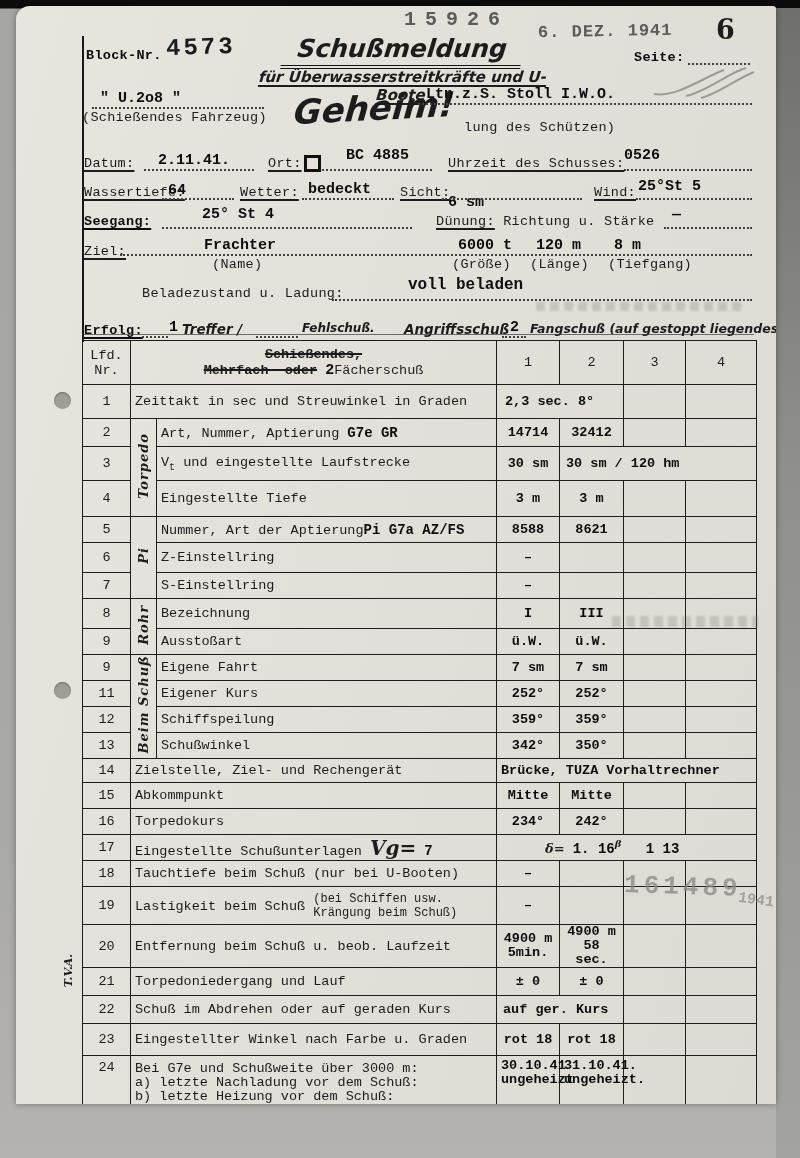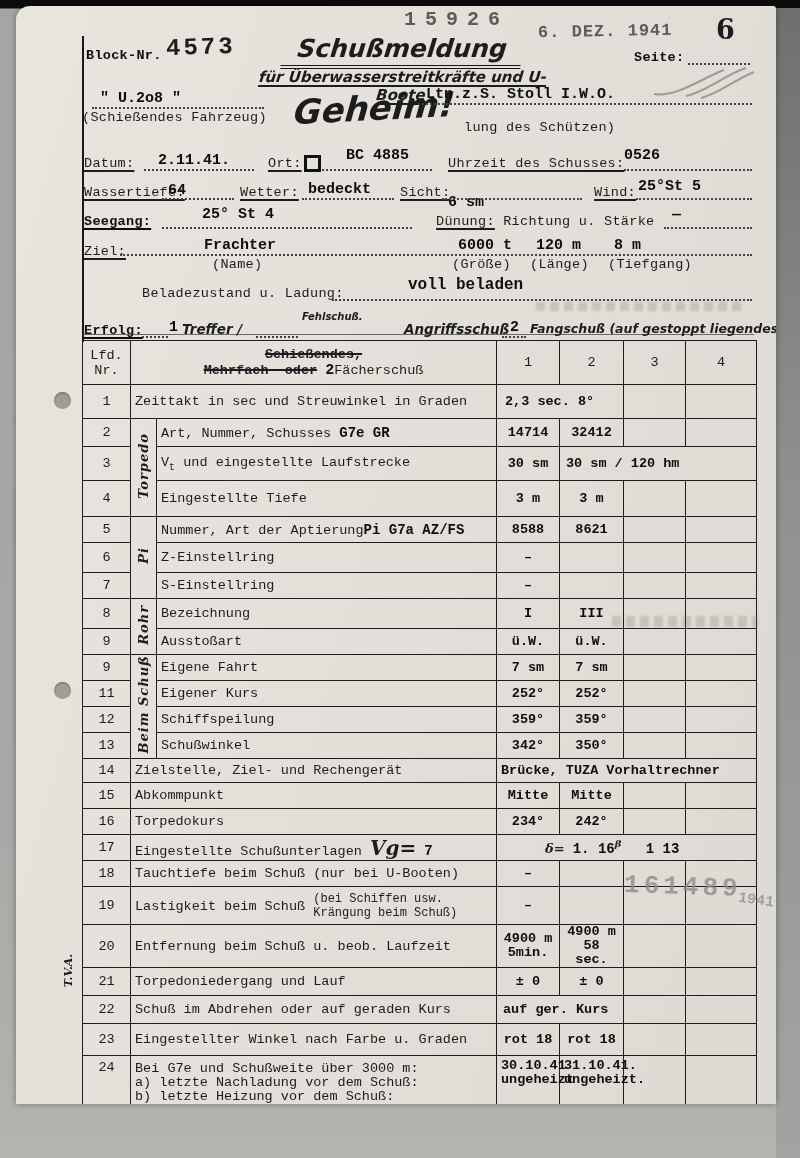--- a/index.html
+++ b/index.html
@@ -121,21 +121,21 @@
 
     <div class="abs lbl" style="left:126px;top:280px;">Beladezustand u. Ladung:</div>
     <div class="abs typed" style="left:392px;top:270px;font-size:16px;">voll beladen</div>
     <div class="abs dots" style="left:316px;top:292px;width:420px;"></div>
 
     <div class="abs lbl ul typed" style="left:68px;top:317px;">Erfolg:</div>
     <div class="abs dots" style="left:126px;top:329px;width:26px;"></div>
     <div class="abs typed t15" style="left:153px;top:313px;">1</div>
     <div class="abs ital" style="left:166px;top:315px;font-size:13.5px;">Treffer /</div>
     <div class="abs dots" style="left:240px;top:329px;width:42px;"></div>
-    <div class="abs ital" style="left:286px;top:305px;font-size:10px;">Fehlschuß.</div>
+    <div class="abs ital" style="left:286px;top:315px;font-size:12px;">Fehlschuß.</div>
     <div class="abs ital" style="left:388px;top:315px;font-size:13.5px;">Angriffsschuß</div>
     <div class="abs typed t15" style="left:494px;top:313px;">2</div>
     <div class="abs dots" style="left:486px;top:329px;width:24px;"></div>
     <div class="abs ital" style="left:514px;top:315px;font-size:12.5px;white-space:nowrap;">Fangschuß (auf gestoppt liegendes Ziel)</div>
 
     <div class="abs" style="left:66px;top:328px;width:672px;border-top:1.6px solid #2c2c2a;opacity:.65;"></div>
 
     <table class="form">
       <colgroup>
           <col style="width:48px">
@@ -164,21 +164,21 @@
       <tr style="height:34px">
         <td class="c-nr">1</td>
         <td colspan="2"><span>Zeittakt in sec und Streuwinkel in Graden</span></td>
         <td colspan="2" class="typed t15" style="text-align:left;padding-left:8px;">2,3 sec. 8°</td>
         <td class="c-v"></td>
             <td class="c-v"></td>
       </tr>
       <tr style="height:28px">
         <td class="c-nr">2</td>
         <td class="c-grp" rowspan="3"><span class="grp">Torpedo</span></td>
-        <td><span>Art, Nummer, Schusses</span> <span class="typed t14">G7e GR</span></td>
+        <td><span>Art, Nummer, Aptierung</span> <span class="typed t14">G7e GR</span></td>
         <td class="c-v typed">14714</td>
         <td class="c-v typed">32412</td>
         <td class="c-v"></td>
             <td class="c-v"></td>
       </tr>
       <tr style="height:34px">
         <td class="c-nr">3</td>
         <td><span>V</span><sub>t</sub><span> und eingestellte Laufstrecke</span></td>
         <td class="c-v typed">30 sm</td>
         <td colspan="3" class="typed t14" style="text-align:left;padding-left:6px;white-space:nowrap;">30 sm / 120 hm</td>

